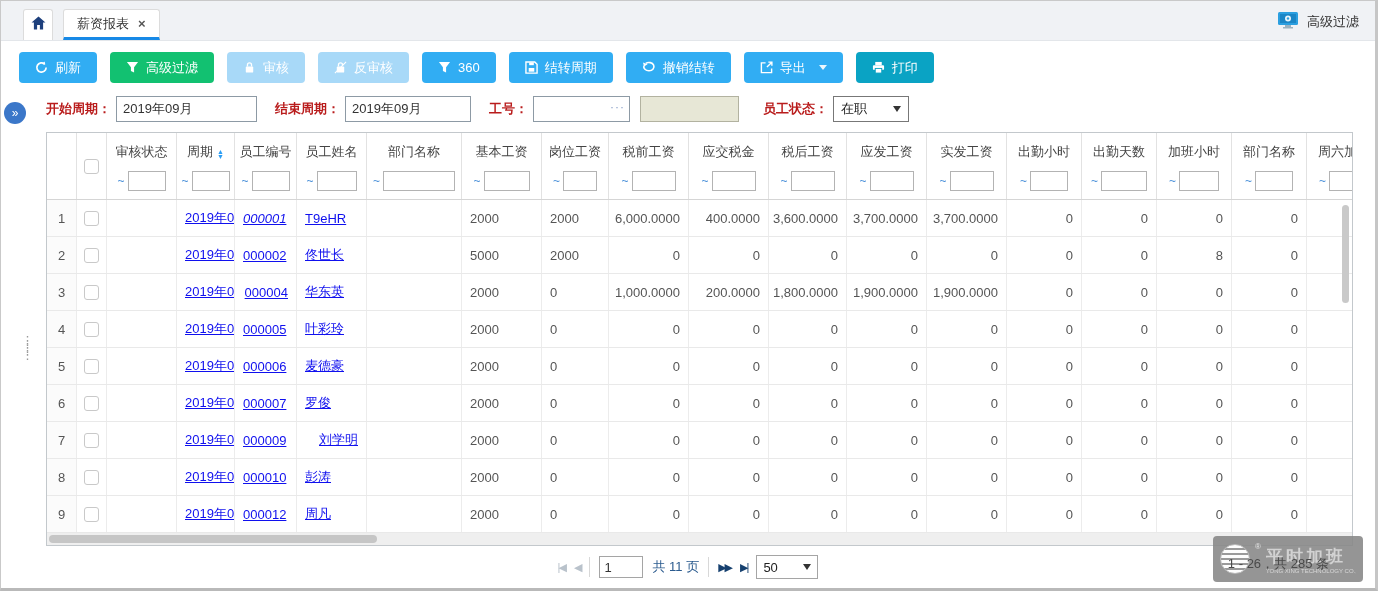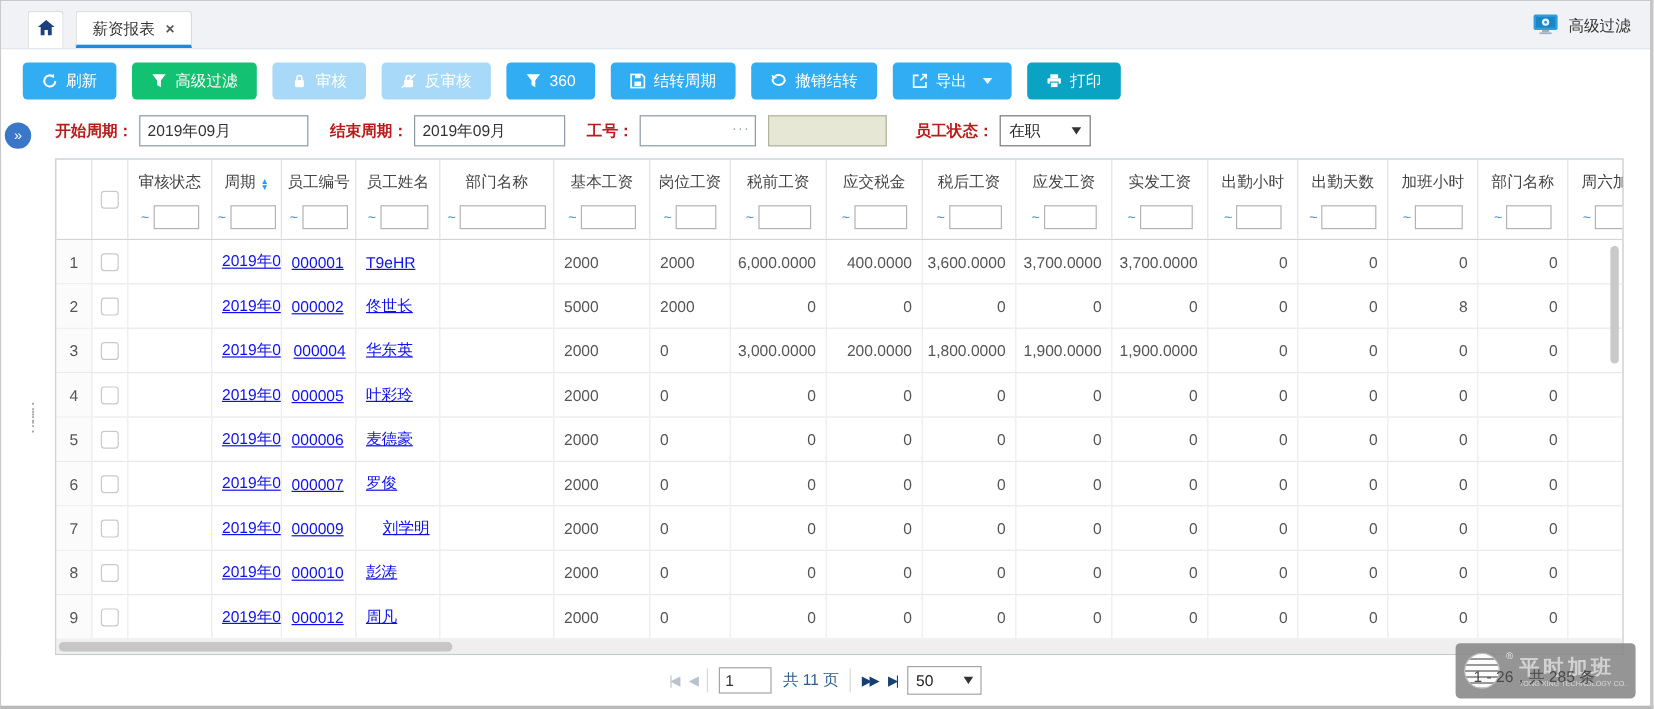--- a/index.html
+++ b/index.html
@@ -387,21 +387,21 @@
       </div>
       <div class="gridrow grow">
         <div class="cell c-num" style="width: 30px;">1</div>
         <div class="cell c-center" style="width: 30px;">
           <span class="cbx"></span>
         </div>
         <div class="cell" style="width: 70px;"></div>
         <div class="cell" style="width: 58px;">
           <span class="cklink">2019年09月</span>
         </div>
-        <div class="cell" style="width: 62px;">
+        <div class="cell" style="width: 62px; font-style: italic;">
           <span class="cklink">000001</span>
         </div>
         <div class="cell" style="width: 70px;">
           <span class="cklink">T9eHR</span>
         </div>
         <div class="cell" style="width: 95px;"></div>
         <div class="cell" style="width: 80px;">2000</div>
         <div class="cell" style="width: 67px;">2000</div>
         <div class="cell c-right" style="width: 80px;">6,000.0000</div>
         <div class="cell c-right" style="width: 80px;">400.0000</div>
@@ -454,21 +454,21 @@
         </div>
         <div class="cell" style="width: 62px; justify-content: flex-end;">
           <span class="cklink">000004</span>
         </div>
         <div class="cell" style="width: 70px;">
           <span class="cklink">华东英</span>
         </div>
         <div class="cell" style="width: 95px;"></div>
         <div class="cell" style="width: 80px;">2000</div>
         <div class="cell" style="width: 67px;">0</div>
-        <div class="cell c-right" style="width: 80px;">3,000.0000</div>
+        <div class="cell c-right" style="width: 80px;">1,000.0000</div>
         <div class="cell c-right" style="width: 80px;">200.0000</div>
         <div class="cell c-right" style="width: 78px;">1,800.0000</div>
         <div class="cell c-right" style="width: 80px;">1,900.0000</div>
         <div class="cell c-right" style="width: 80px;">1,900.0000</div>
         <div class="cell c-right" style="width: 75px;">0</div>
         <div class="cell c-right" style="width: 75px;">0</div>
         <div class="cell c-right" style="width: 75px;">0</div>
         <div class="cell c-right" style="width: 75px;">0</div>
         <div class="cell c-right" style="width: 75px;"></div>
       </div>

